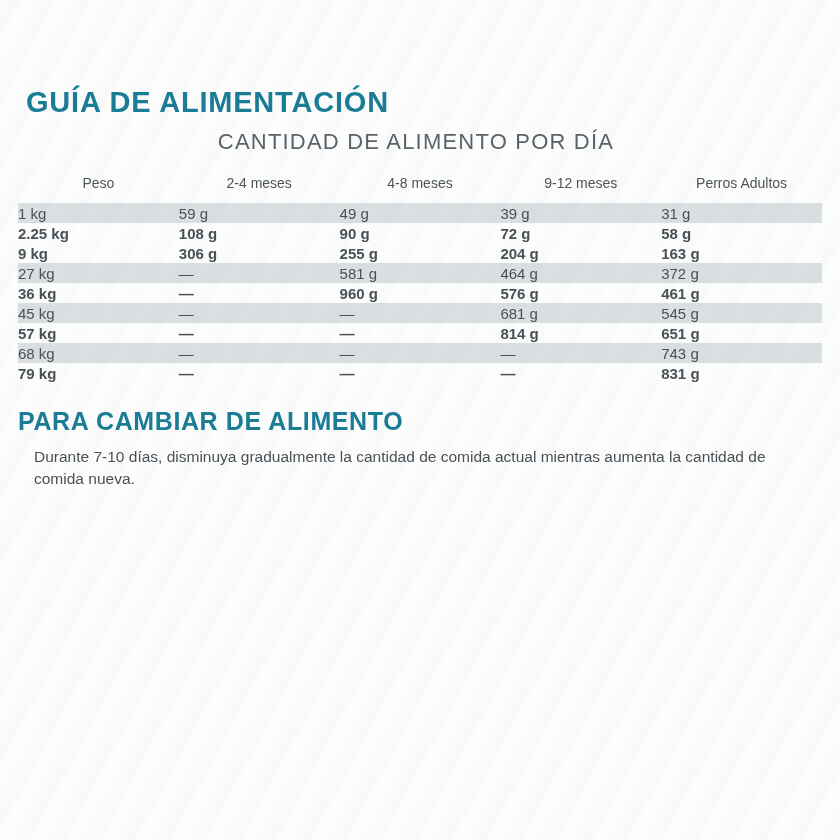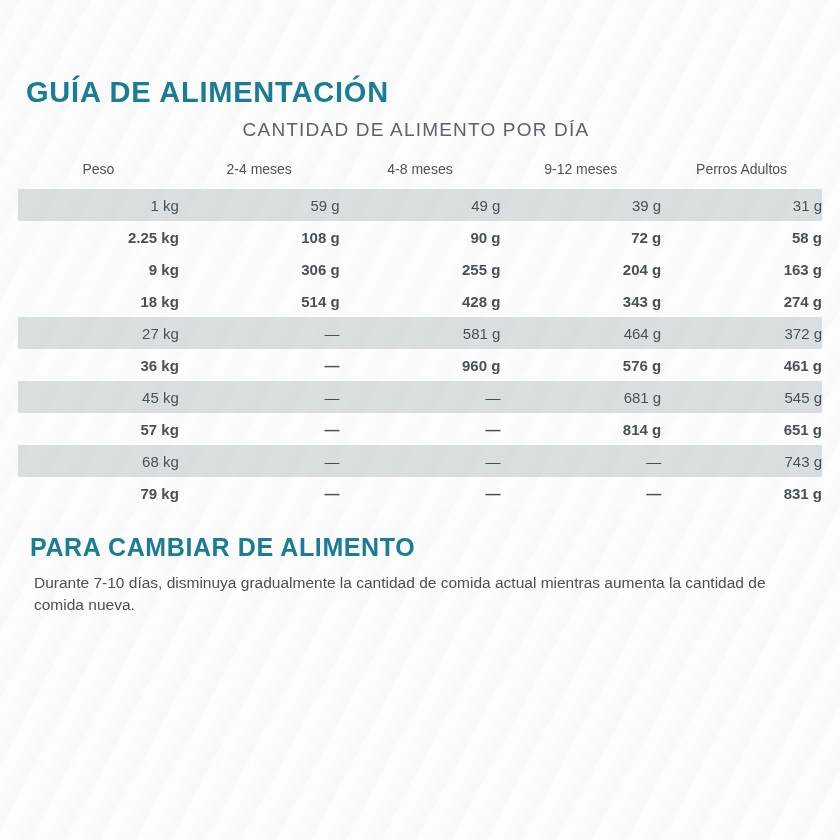--- a/index.html
+++ b/index.html
@@ -24,27 +24,27 @@
       linear-gradient(rgba(255,255,255,0.80), rgba(255,255,255,0.80)),
       repeating-linear-gradient(118deg, #e9ecee 0px, #e9ecee 9px, #dfe3e6 9px, #dfe3e6 18px, #f1f3f4 18px, #f1f3f4 31px),
       repeating-linear-gradient(28deg, rgba(160,170,178,0.35) 0px, rgba(160,170,178,0.35) 14px, rgba(225,230,233,0.4) 14px, rgba(225,230,233,0.4) 40px);
   }
 
   .title-main {
     color: #1b7c96;
     font-size: 29px;
     font-weight: bold;
     letter-spacing: 0.8px;
-    margin: 4px 0 10px 8px;
+    margin: 14px 0 10px 8px;
   }
 
   .subtitle {
     text-align: center;
     color: #5a6369;
-    font-size: 19px;
+    font-size: 22px;
     letter-spacing: 1.2px;
     margin: 0 0 14px 0;
     font-weight: normal;
     padding-right: 8px;
   }
 
   table.feeding {
     width: 100%;
     border-collapse: collapse;
     table-layout: fixed;
@@ -52,38 +52,38 @@
   table.feeding th {
     font-size: 14px;
     font-weight: normal;
     color: #4d5559;
     padding: 6px 0 12px 0;
     text-align: center;
   }
   table.feeding td {
     font-size: 15px;
     color: #4a5156;
-    text-align: right;
-    height: 32px;
+    text-align: left;
+    height: 20px;
     padding: 0;
   }
   tr.shaded td {
     background: rgba(190,198,203,0.55);
   }
   tr.plain td {
     background: rgba(255,255,255,0.16);
     font-weight: bold;
   }
 
   .section-title {
     color: #1b7c96;
     font-size: 25px;
     font-weight: bold;
     letter-spacing: 0.6px;
-    margin: 24px 0 10px 12px;
+    margin: 24px 0 10px 0;
   }
   .body-text {
     font-size: 15.5px;
     line-height: 1.45;
     color: #4a5156;
     margin: 0 12px 0 16px;
   }
 </style>
 </head>
 <body>
@@ -118,27 +118,20 @@
         <td>90 g</td>
         <td>72 g</td>
         <td>58 g</td>
       </tr>
       <tr class="plain">
         <td>9 kg</td>
         <td>306 g</td>
         <td>255 g</td>
         <td>204 g</td>
         <td>163 g</td>
-      </tr>
-      <tr class="plain">
-        <td>18 kg</td>
-        <td>514 g</td>
-        <td>428 g</td>
-        <td>343 g</td>
-        <td>274 g</td>
       </tr>
       <tr class="shaded">
         <td>27 kg</td>
         <td>—</td>
         <td>581 g</td>
         <td>464 g</td>
         <td>372 g</td>
       </tr>
       <tr class="plain">
         <td>36 kg</td>

